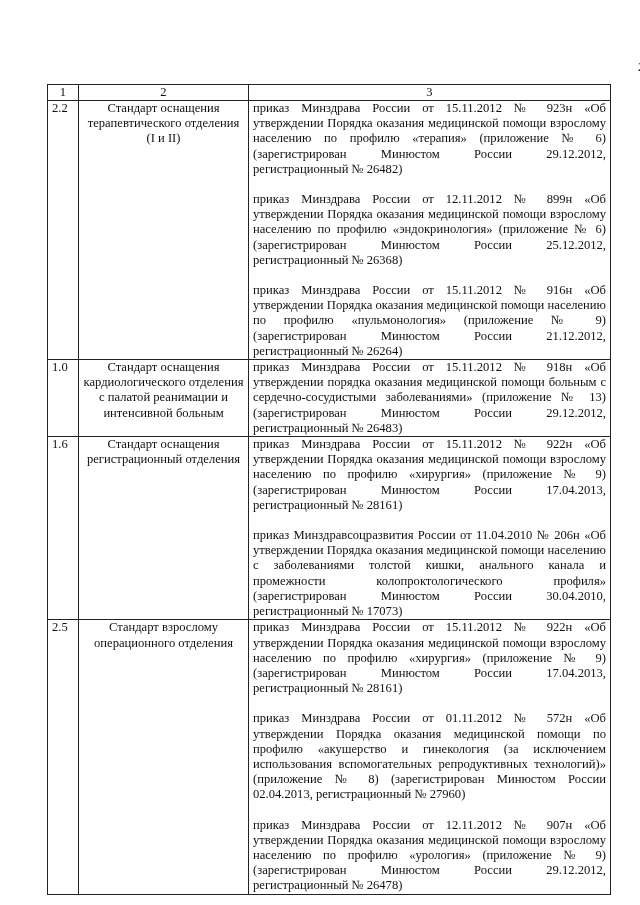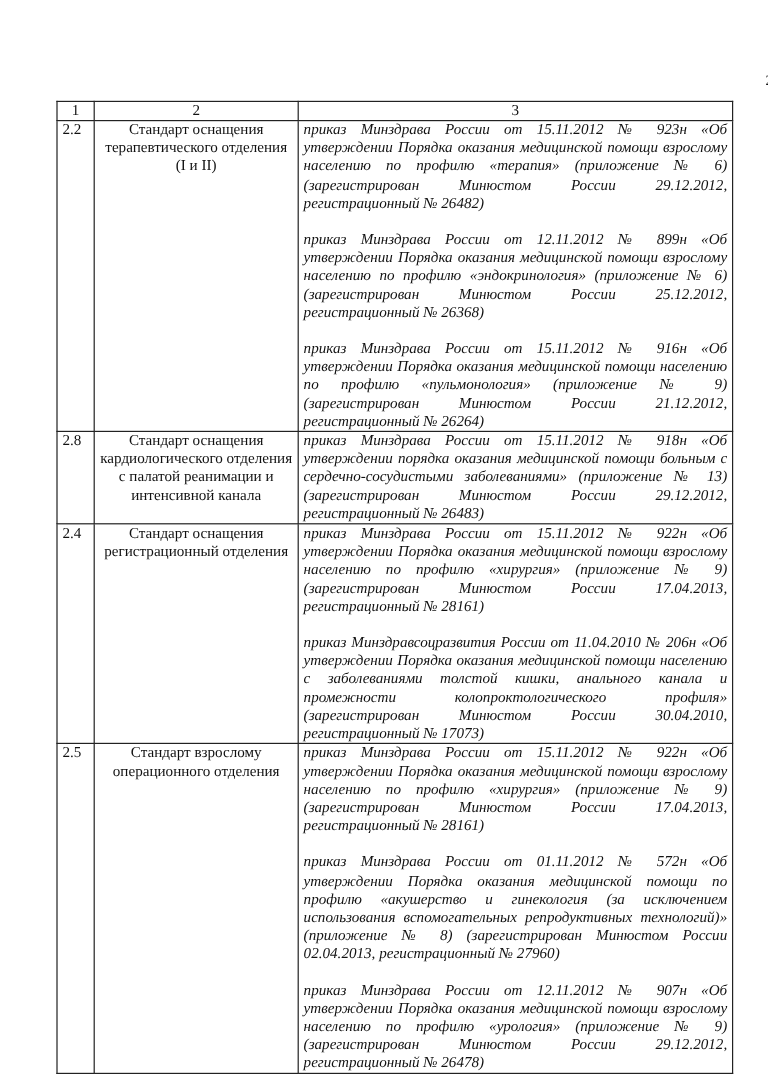--- a/index.html
+++ b/index.html
@@ -8,21 +8,21 @@
   .page-number { position: absolute; top: 60px; left: 0; width: 640px; text-align: right;
                  font-size: 12px; margin-left: 16px; }
   table.doc { position: absolute; left: 47px; top: 84px; width: 563px; border-collapse: collapse;
               table-layout: fixed; font-size: 12.6px; line-height: 15.2px; }
   table.doc td, table.doc th { border: 1px solid #222; padding: 0 4px; vertical-align: top; }
   table.doc th { font-weight: normal; text-align: center; height: 15px; padding: 0; line-height: 15px; }
   col.c1 { width: 31px; } col.c2 { width: 170px; } col.c3 { width: 362px; }
   td.num { vertical-align: middle; padding: 0 3px; }
   td.name { vertical-align: middle; text-align: center; padding-left: 5px; }
   td.refs { text-align: justify; padding-left: 5px; padding-right: 4px; }
-  .ref { display: block; text-align: justify; hyphens: manual; font-style: italic; }
+  .ref { display: block; text-align: justify; hyphens: manual; }
   .ref + .ref { margin-top: 15px; }
   .r22 { height: 240px; margin-top: 32px; } .r23 { height: 75px; } .r24 { height: 179px; } .r25 { height: 275px; }
 </style>
 </head>
 <body>
 
 <div class="page-number">268</div>
 
 <table class="doc">
   <colgroup>
@@ -41,28 +41,28 @@
     <tr class="r22">
       <td class="num">2.2</td>
       <td class="name">Стандарт оснащения терапевтического отделения (I и II)</td>
       <td class="refs">
         <span class="ref">приказ Минздрава России от 15.11.2012 № 923н «Об утверждении Порядка оказания медицинской помощи взрослому населению по профилю «терапия» (приложение № 6) (зарегистрирован Минюстом России 29.12.2012, регистрационный № 26482)</span>
         <span class="ref">приказ Минздрава России от 12.11.2012 № 899н «Об утверждении Порядка оказания медицинской помощи взрослому населению по профилю «эндокринология» (приложение № 6) (зарегистрирован Минюстом России 25.12.2012, регистрационный № 26368)</span>
         <span class="ref">приказ Минздрава России от 15.11.2012 № 916н «Об утверждении Порядка оказания медицинской помощи населению по профилю «пульмонология» (приложение № 9) (зарегистрирован Минюстом России 21.12.2012, регистрационный № 26264)</span>
       </td>
     </tr>
     <tr class="r23">
-      <td class="num">2.8</td>
-      <td class="name">Стандарт оснащения кардиологического отделения с палатой реанимации и интенсивной канала</td>
+      <td class="num">1.0</td>
+      <td class="name">Стандарт оснащения кардиологического отделения с палатой реанимации и интенсивной больным</td>
       <td class="refs">
         <span class="ref">приказ Минздрава России от 15.11.2012 № 918н «Об утверждении порядка оказания медицинской помощи больным с сердечно-сосудистыми заболеваниями» (приложение № 13) (зарегистрирован Минюстом России 29.12.2012, регистрационный № 26483)</span>
       </td>
     </tr>
     <tr class="r24">
-      <td class="num">2.4</td>
+      <td class="num">1.6</td>
       <td class="name">Стандарт оснащения регистрационный отделения</td>
       <td class="refs">
         <span class="ref">приказ Минздрава России от 15.11.2012 № 922н «Об утверждении Порядка оказания медицинской помощи взрослому населению по профилю «хирургия» (приложение № 9) (зарегистрирован Минюстом России 17.04.2013, регистрационный № 28161)</span>
         <span class="ref">приказ Минздравсоцразвития России от 11.04.2010 № 206н «Об утверждении Порядка оказания медицинской помощи населению с заболеваниями толстой кишки, анального канала и промежности колопроктологического профиля» (зарегистрирован Минюстом России 30.04.2010, регистрационный № 17073)</span>
       </td>
     </tr>
     <tr class="r25">
       <td class="num">2.5</td>
       <td class="name">Стандарт взрослому операционного отделения</td>
       <td class="refs">

